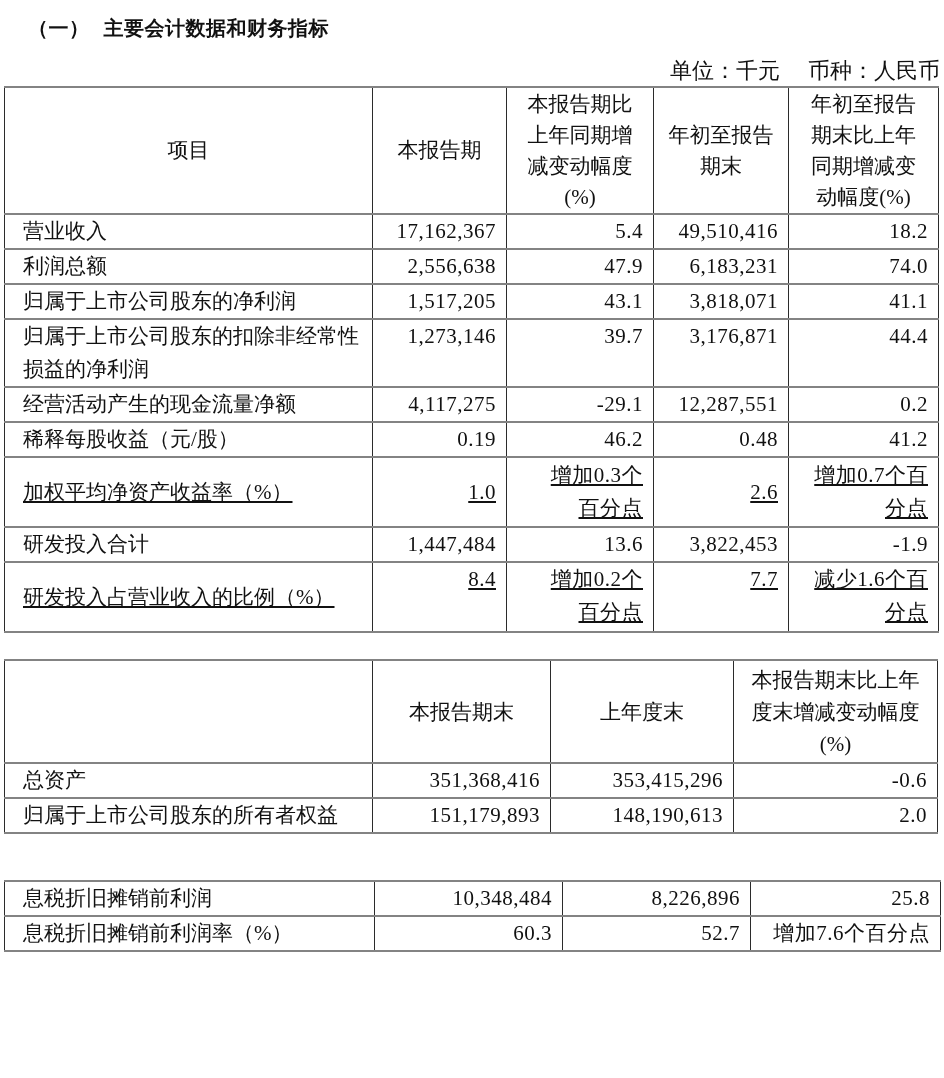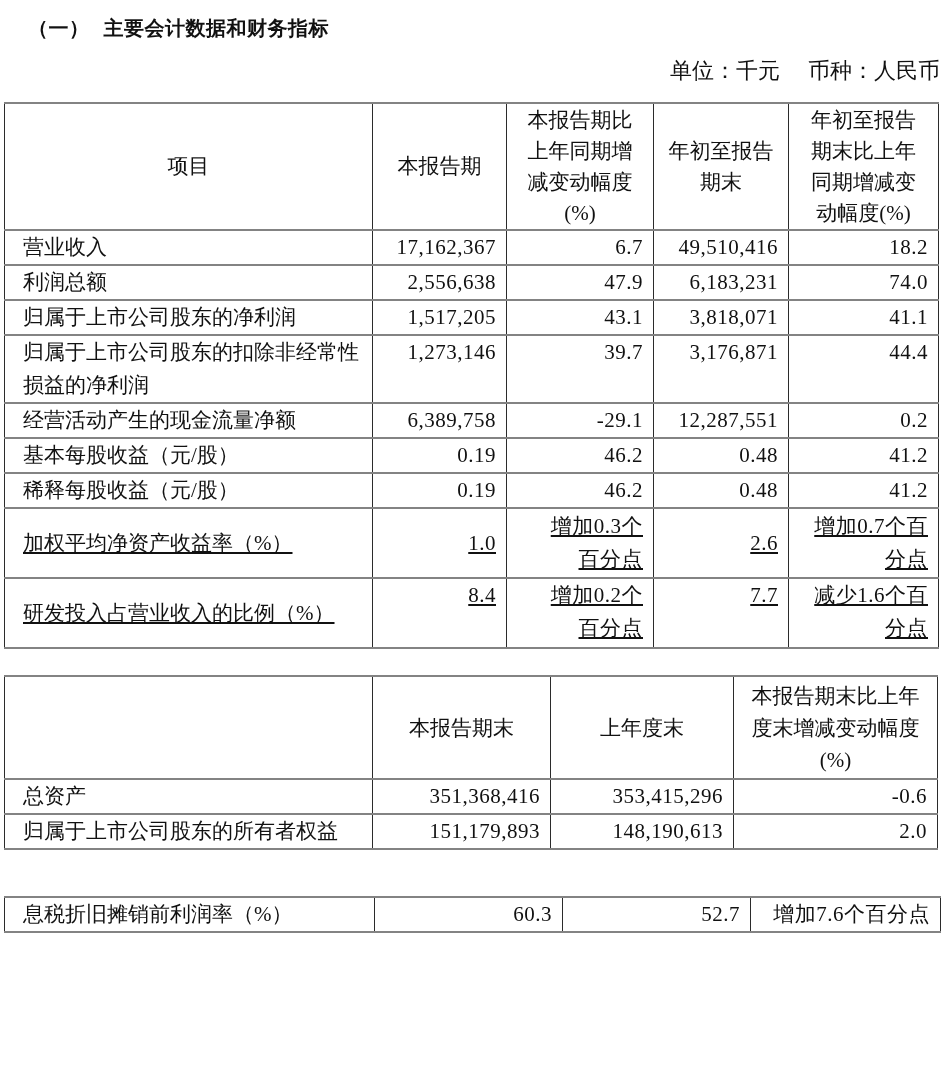--- a/index.html
+++ b/index.html
@@ -12,21 +12,21 @@
 
   .title{
     margin:14px 0 0 28px;
     font-size:20px;font-weight:700;line-height:28px;
     letter-spacing:.5px;
   }
   .title .idx{margin-right:14px;}
 
   .meta{
     display:flex;justify-content:flex-end;align-items:baseline;
-    margin:17px 4px 19px 0;
+    margin:17px 4px 3px 0;
     font-size:22px;line-height:24px;
   }
   .meta .gap{display:inline-block;width:28px;}
 
   table{
     border-collapse:collapse;table-layout:fixed;
     margin-left:4px;
     font-size:21px;
   }
   td,th{
@@ -88,21 +88,21 @@
       <th>年初至报告
 期末</th>
       <th>年初至报告
 期末比上年
 同期增减变
 动幅度(%)</th>
     </tr>
     <tr class="h34">
       <td class="lbl">营业收入</td>
       <td class="num">17,162,367</td>
-      <td class="num">6.7</td>
+      <td class="num">5.4</td>
       <td class="num">49,510,416</td>
       <td class="num">18.2</td>
     </tr>
     <tr class="h34">
       <td class="lbl">利润总额</td>
       <td class="num">2,556,638</td>
       <td class="num">47.9</td>
       <td class="num">6,183,231</td>
       <td class="num">74.0</td>
     </tr>
@@ -115,47 +115,47 @@
     </tr>
     <tr class="h66">
       <td class="lbl vtop">归属于上市公司股东的扣除非经常性损益的净利润</td>
       <td class="num vtop">1,273,146</td>
       <td class="num vtop">39.7</td>
       <td class="num vtop">3,176,871</td>
       <td class="num vtop">44.4</td>
     </tr>
     <tr class="h34">
       <td class="lbl">经营活动产生的现金流量净额</td>
-      <td class="num">6,389,758</td>
+      <td class="num">4,117,275</td>
       <td class="num">-29.1</td>
       <td class="num">12,287,551</td>
       <td class="num">0.2</td>
-    </tr>
-    <tr class="h34">
-      <td class="lbl">基本每股收益（元/股）</td>
-      <td class="num">0.19</td>
-      <td class="num">46.2</td>
-      <td class="num">0.48</td>
-      <td class="num">41.2</td>
     </tr>
     <tr class="h34">
       <td class="lbl">稀释每股收益（元/股）</td>
       <td class="num">0.19</td>
       <td class="num">46.2</td>
       <td class="num">0.48</td>
       <td class="num">41.2</td>
     </tr>
     <tr class="h70">
       <td class="lbl">加权平均净资产收益率（%）</td>
       <td class="num">1.0</td>
       <td class="num">增加0.3个
 百分点</td>
       <td class="num">2.6</td>
       <td class="num">增加0.7个百
 分点</td>
+    </tr>
+    <tr class="h34">
+      <td class="lbl">研发投入合计</td>
+      <td class="num">1,447,484</td>
+      <td class="num">13.6</td>
+      <td class="num">3,822,453</td>
+      <td class="num">-1.9</td>
     </tr>
     <tr class="h70">
       <td class="lbl">研发投入占营业收入的比例（%）</td>
       <td class="num vtop">8.4</td>
       <td class="num vtop">增加0.2个
 百分点</td>
       <td class="num vtop">7.7</td>
       <td class="num vtop">减少1.6个百
 分点</td>
     </tr>
@@ -195,20 +195,26 @@
 
   <table id="t3">
     <colgroup>
         <col style="width:370px">
         <col style="width:188px">
         <col style="width:188px">
         <col style="width:190px">
       </colgroup>
     <tbody>
     <tr class="h32">
+      <td class="lbl">息税折旧摊销前利润</td>
+      <td class="num">10,348,484</td>
+      <td class="num">8,226,896</td>
+      <td class="num">25.8</td>
+    </tr>
+    <tr class="h32">
       <td class="lbl">息税折旧摊销前利润率（%）</td>
       <td class="num">60.3</td>
       <td class="num">52.7</td>
       <td class="num">增加7.6个百分点</td>
     </tr>
   </tbody>
     </table>
 
 </div>
 

